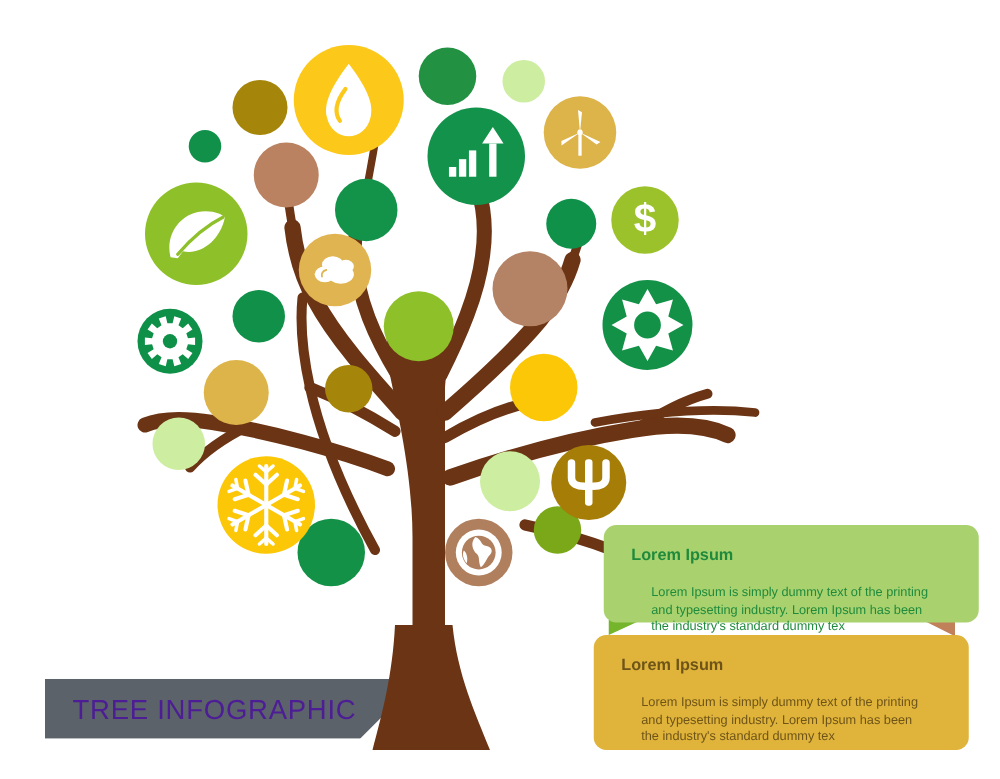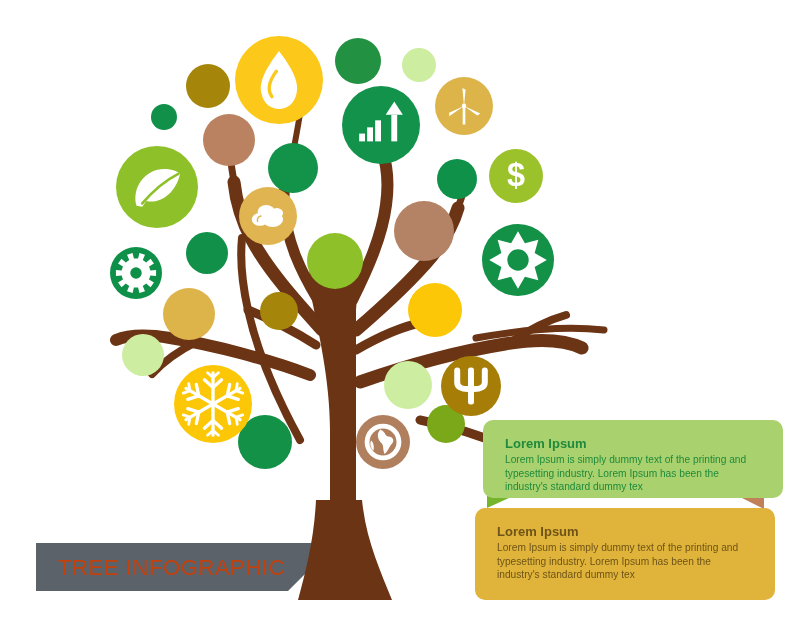--- a/index.html
+++ b/index.html
@@ -49,21 +49,21 @@
   }
   .callout-title {
     font-size: 13px;
     font-weight: bold;
     line-height: 1.25;
     margin: 0 0 1px 0;
   }
   .callout-body {
     font-size: 10.2px;
     line-height: 1.32;
-    margin: 0;
+    margin: 16px;
   }
   .callout-green .callout-title,
   .callout-green .callout-body { color: #1f8a3c; }
   .callout-gold .callout-title,
   .callout-gold .callout-body { color: #6e5418; }
 
   
   .tail {
     position: absolute;
     width: 0;
@@ -333,19 +333,19 @@
     <p class="callout-title" style="color: rgb(31, 138, 60);">Lorem Ipsum</p>
     <p class="callout-body" style="color: rgb(31, 138, 60);">Lorem Ipsum is simply dummy text of the printing and typesetting industry. Lorem Ipsum has been the industry's standard dummy tex</p>
   </div>
 
   <div class="callout callout-gold" style="background: rgb(224, 180, 58);">
     <p class="callout-title" style="color: rgb(110, 84, 24);">Lorem Ipsum</p>
     <p class="callout-body" style="color: rgb(110, 84, 24);">Lorem Ipsum is simply dummy text of the printing and typesetting industry. Lorem Ipsum has been the industry's standard dummy tex</p>
   </div>
 
   <div id="banner" style="background: rgb(92, 98, 105);"></div>
-  <div id="banner-label" style="color: #c2410c;">TREE INFOGRAPHIC</div>
+  <div id="banner-label" style="color: #4c1d95;">TREE INFOGRAPHIC</div>
 
   <svg id="trunk-front" style="position:absolute;left:0;top:0;width:800px;height:623px;pointer-events:none" viewBox="0 0 800 623" xmlns="http://www.w3.org/2000/svg">
     <path id="trunk-base-path" d="M316 500 C314 540 306 570 298 600 L392 600 C380 570 366 540 362 500 Z" fill="#6b3414"></path>
   </svg>
 
 </div>
 
 </body></html>

